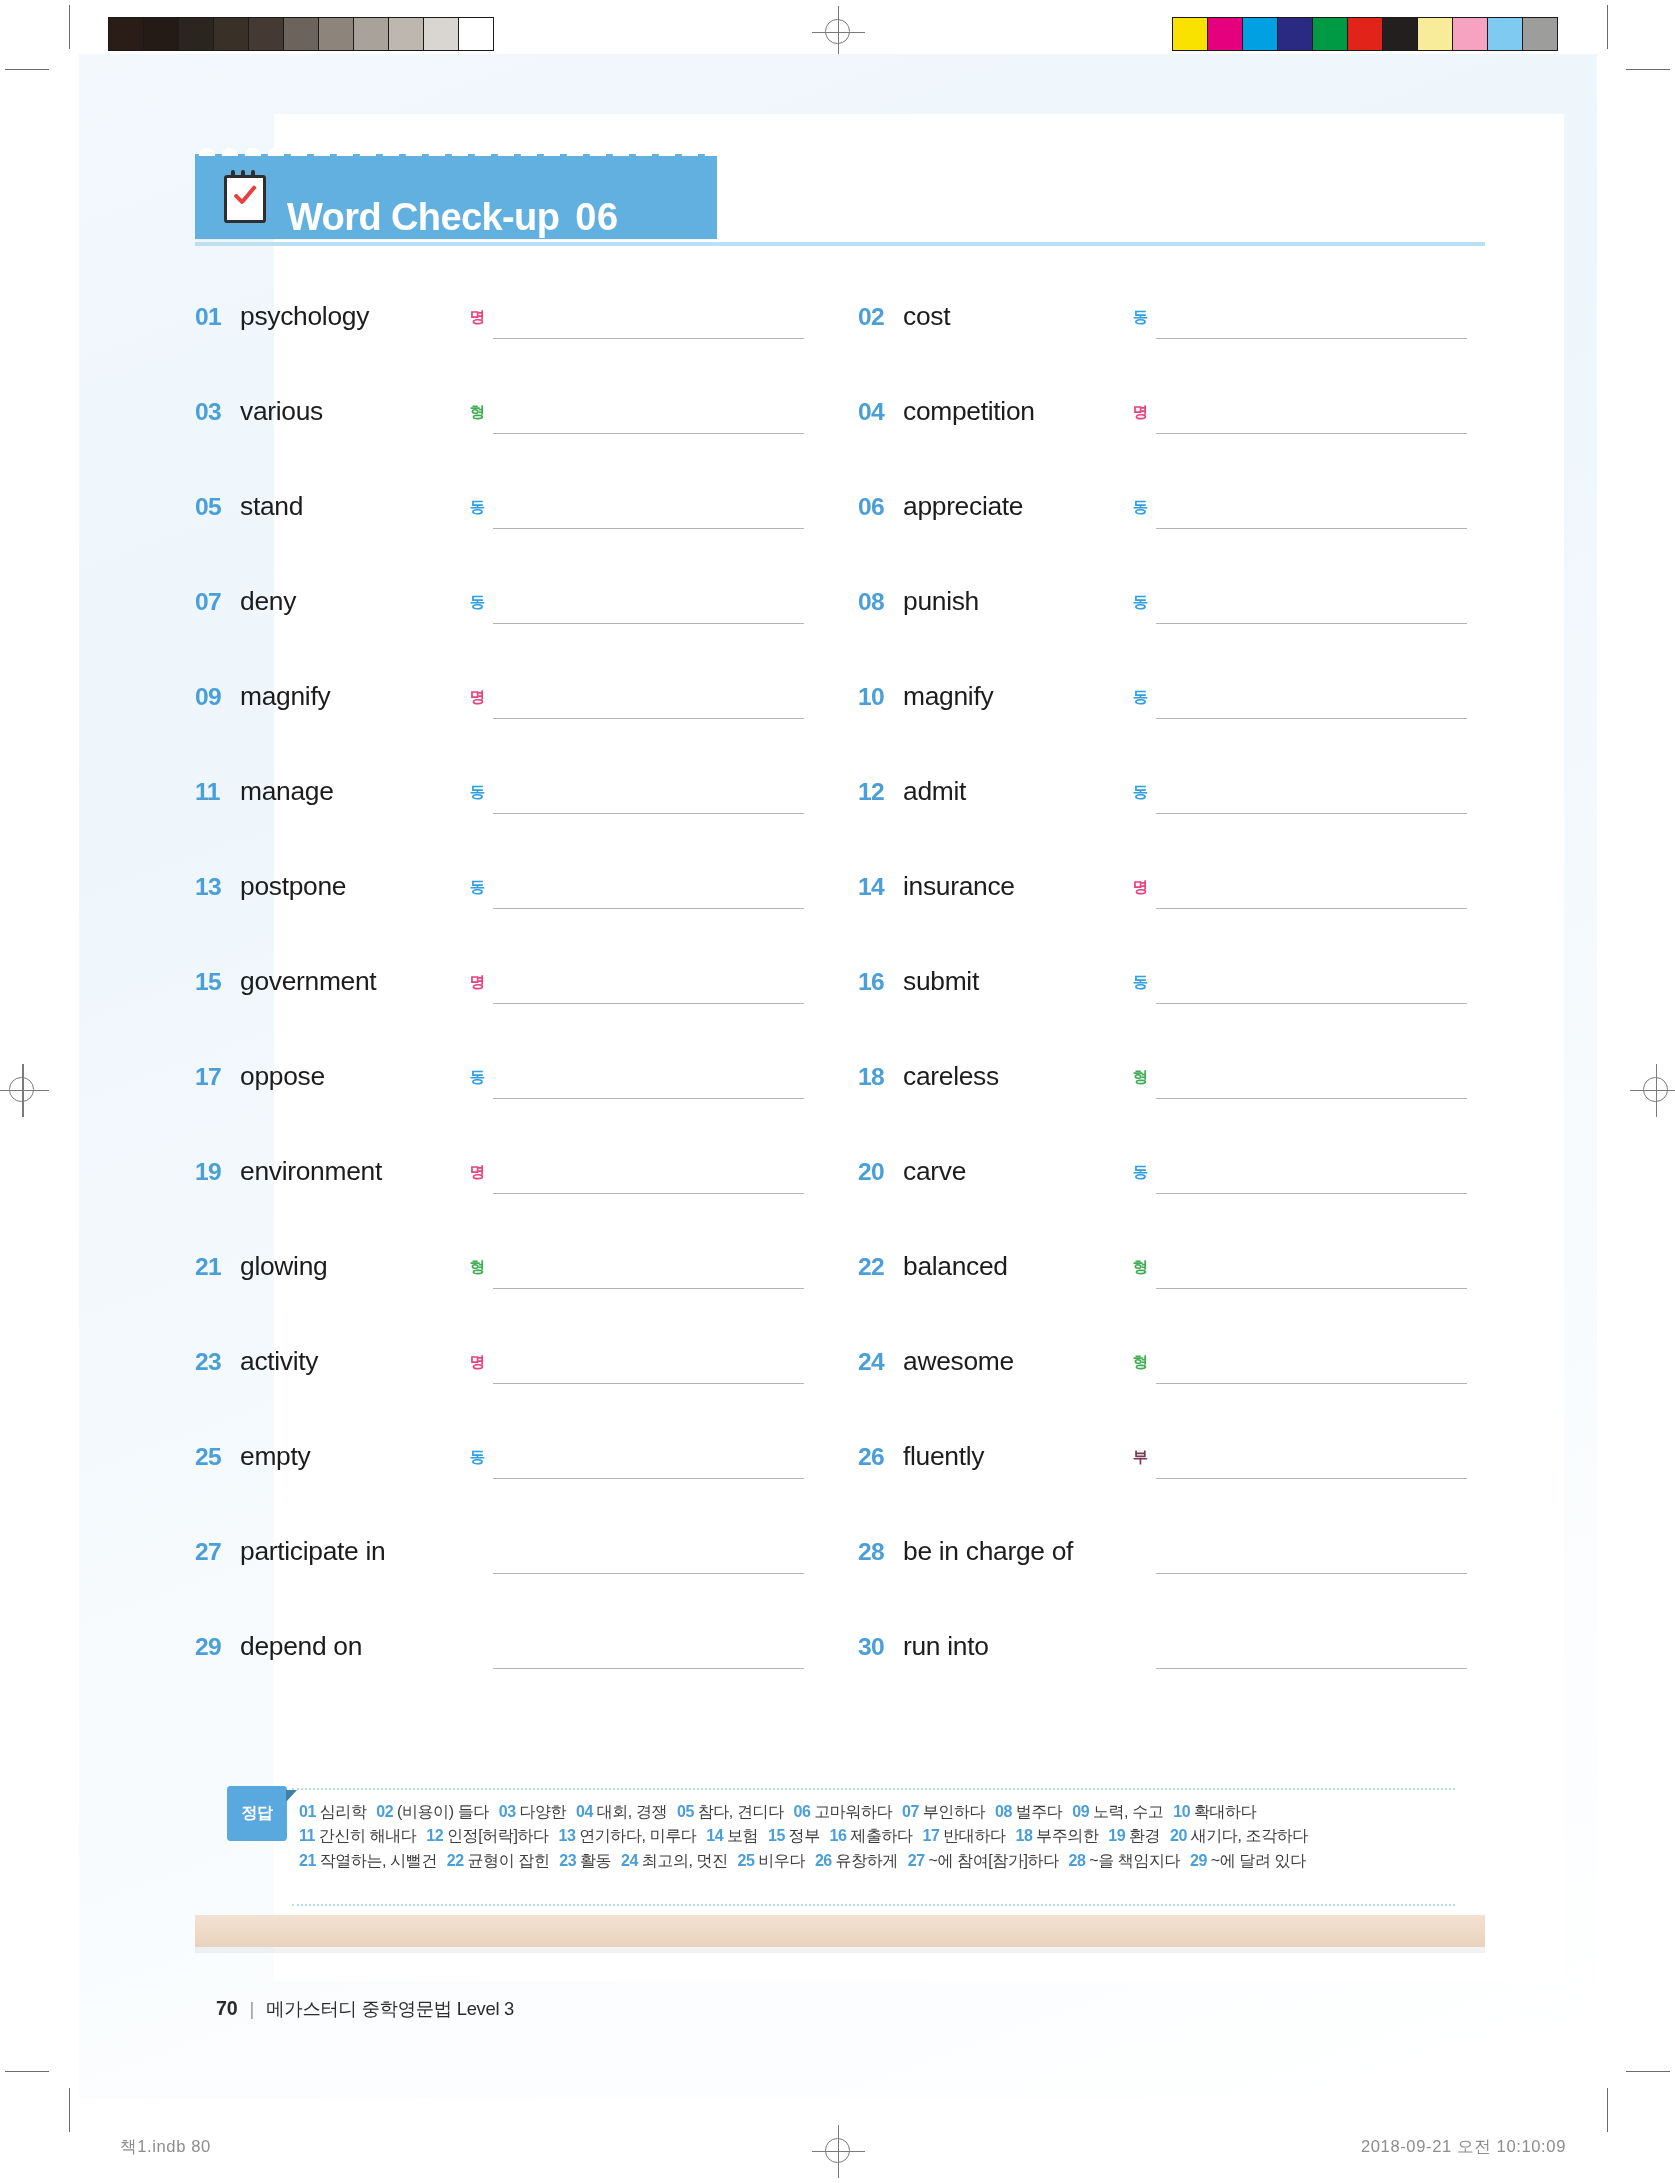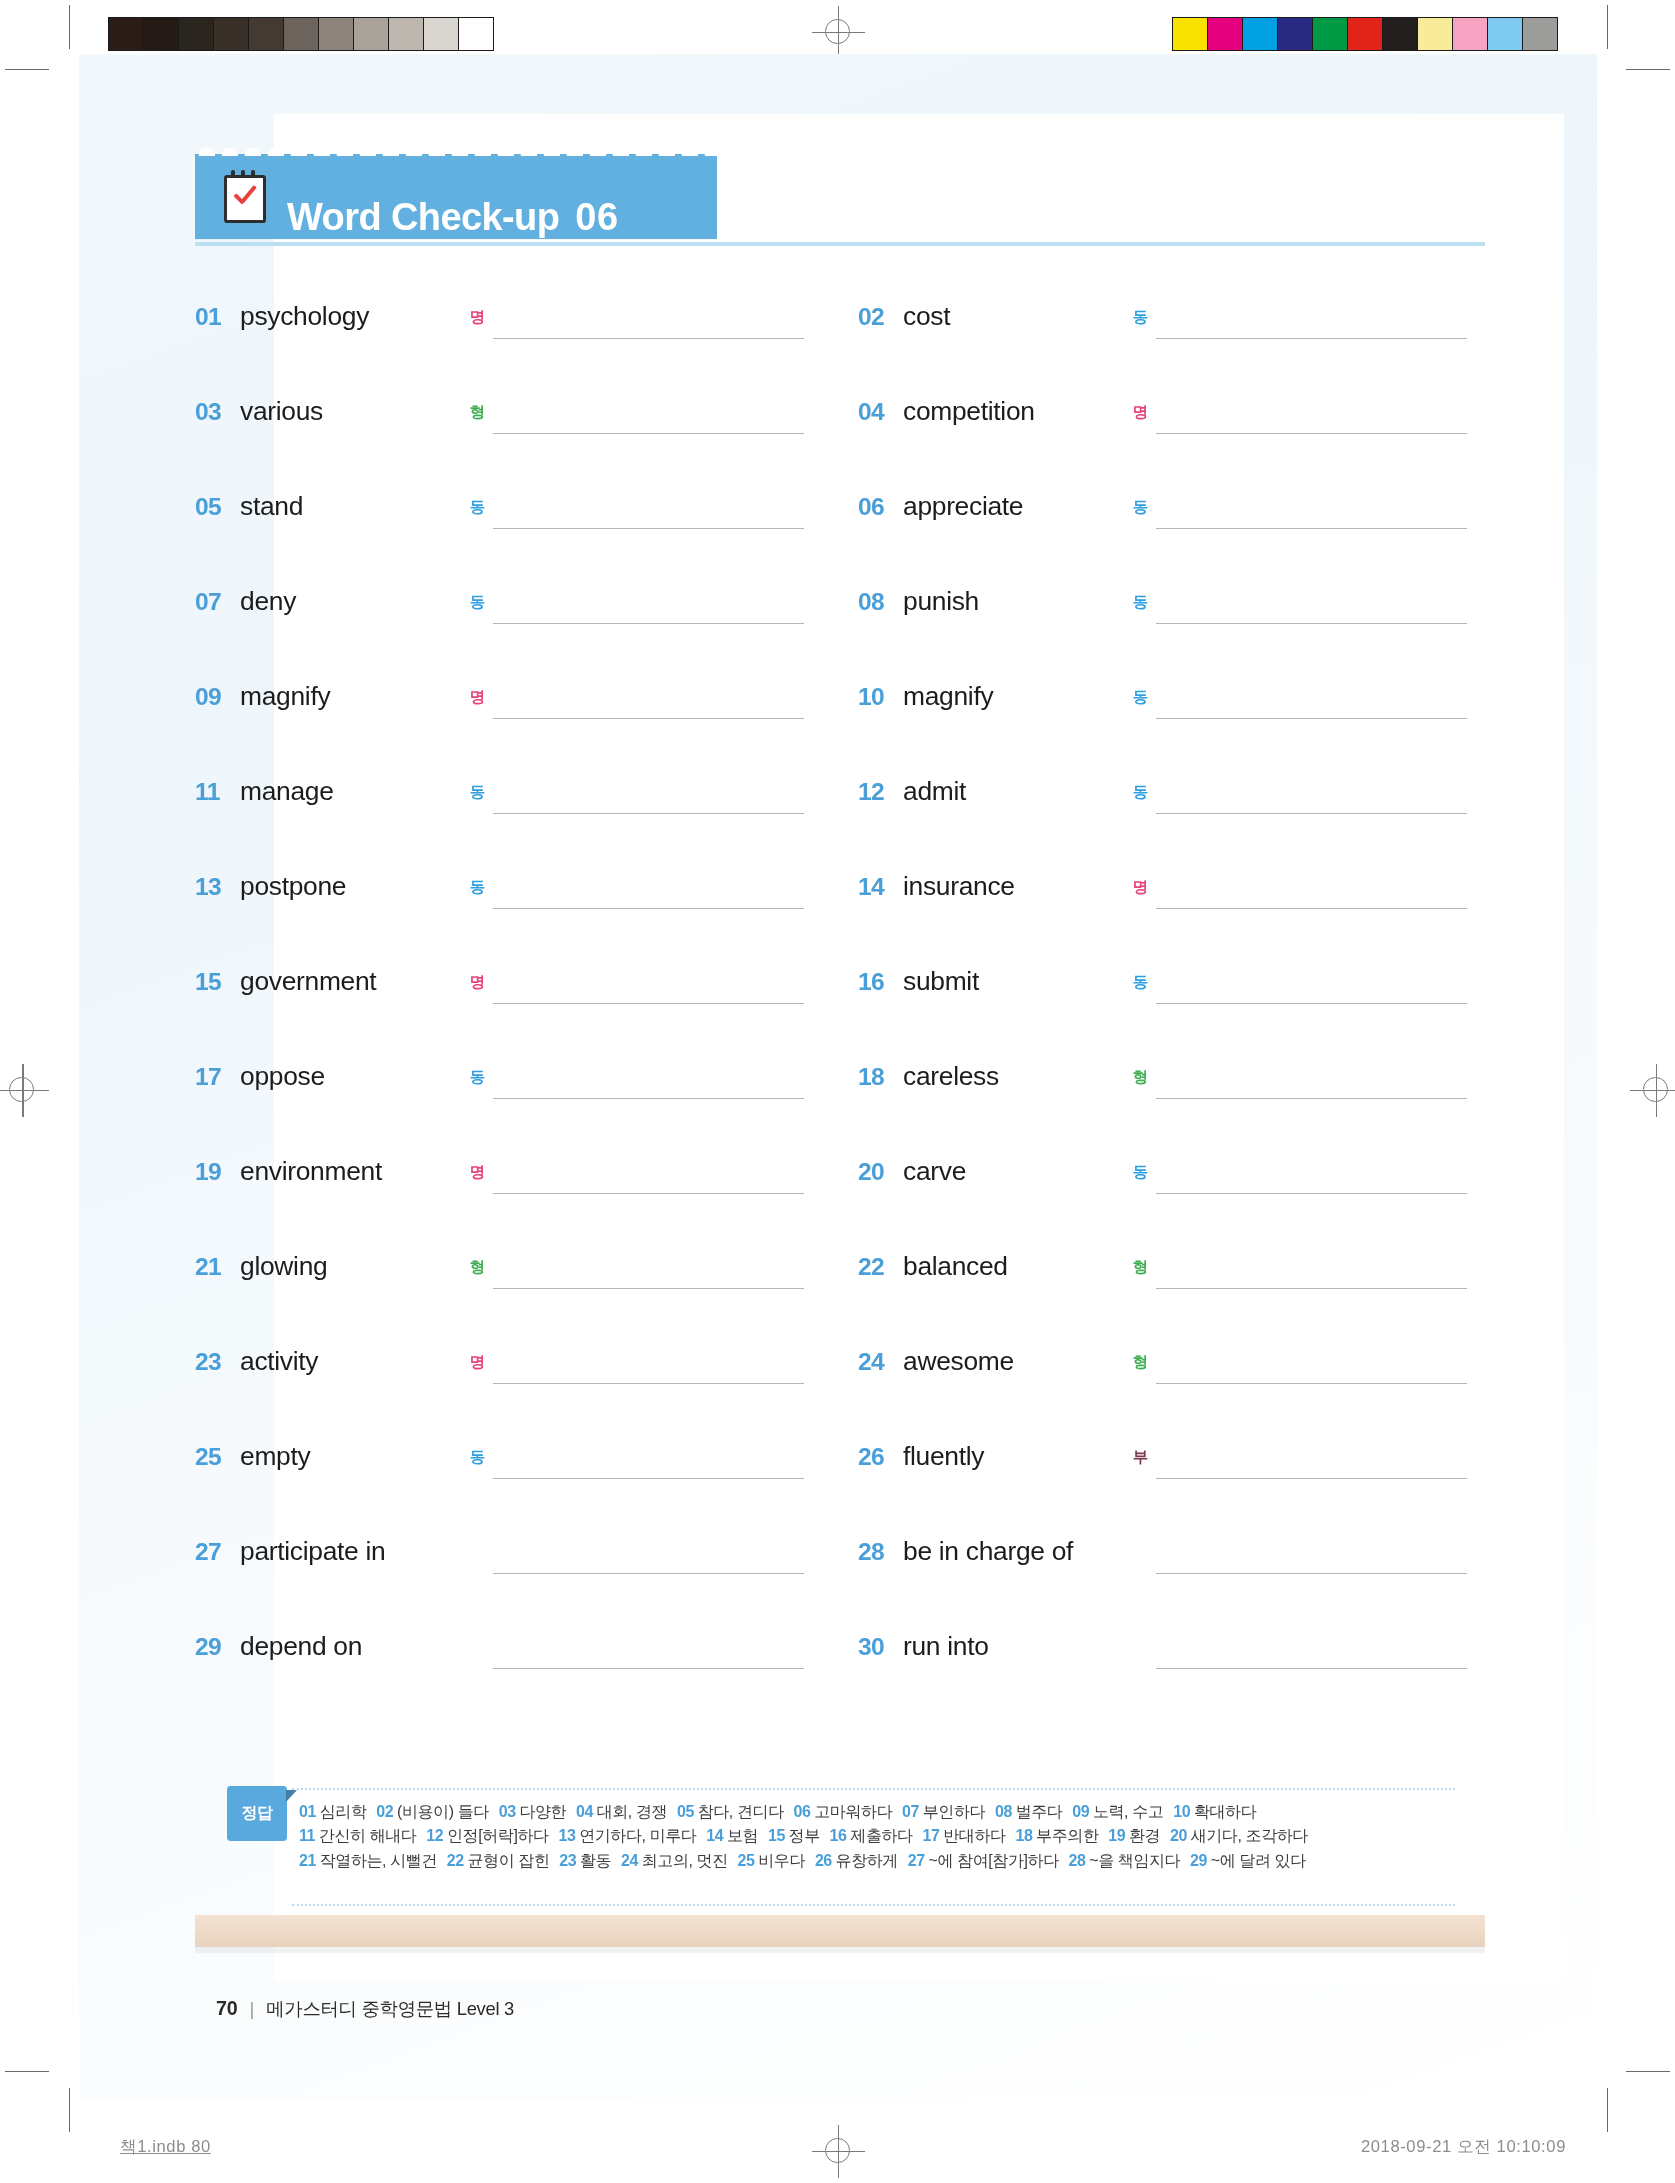--- a/index.html
+++ b/index.html
@@ -153,21 +153,21 @@
   #page-footer{
     position:absolute;left:216px;top:1996px;font-size:18.4px;color:#2b2b2b;
     letter-spacing:-0.3px;white-space:nowrap;
   }
   #page-footer .pg{font-weight:bold;font-size:19.7px;}
   #page-footer .sep{color:#9a9a9a;margin:0 7.4px;}
 
   
   .imp{position:absolute;top:2136px;font-size:16.6px;color:#8d8d8d;white-space:nowrap;
        font-family:"Liberation Sans", sans-serif;letter-spacing:0.6px;}
-  #imp-left{left:120px;text-decoration:underline;}
+  #imp-left{left:120px;}
   #imp-right{right:109px;}
 </style>
 </head>
 <body>
 
 <div class="crop v" style="left:69px;top:4.9px;height:44px;"></div>
 <div class="crop h" style="left:4.9px;top:69px;width:44px;"></div>
 <div class="crop v" style="left:1607px;top:4.9px;height:44px;"></div>
 <div class="crop h" style="left:1626px;top:69px;width:44px;"></div>
 <div class="crop v" style="left:69px;top:2088px;height:44px;"></div>

